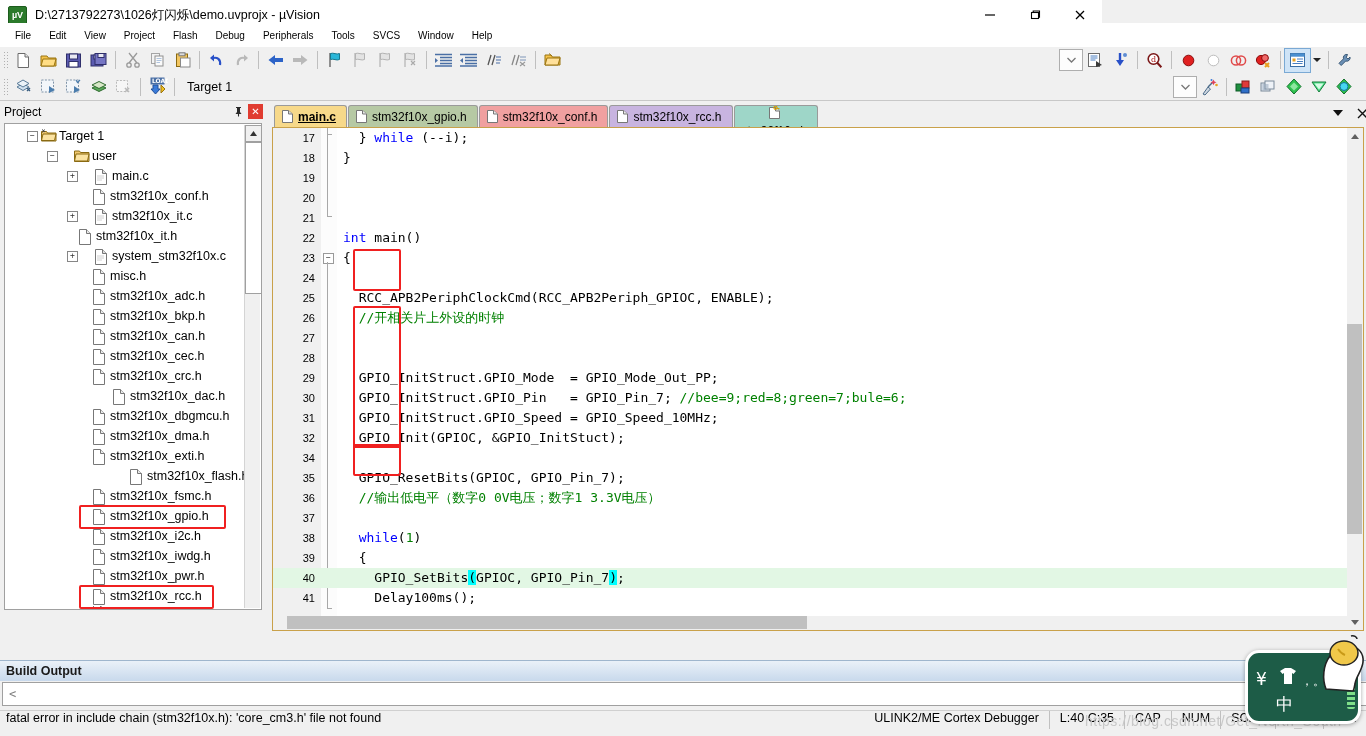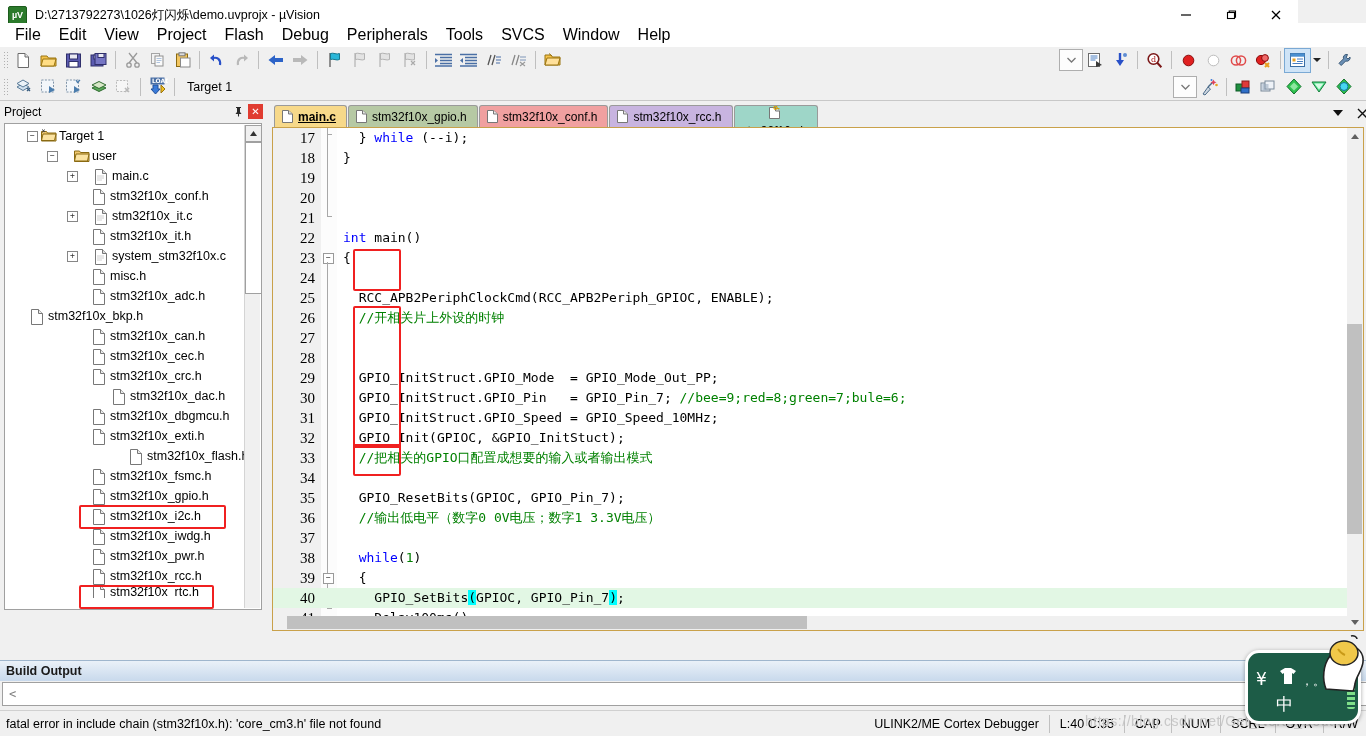--- a/index.html
+++ b/index.html
@@ -5,34 +5,34 @@
   html,body{margin:0;padding:0;}
   body{
     width:1366px;height:736px;overflow:hidden;
     font-family:"Liberation Sans","DejaVu Sans",sans-serif;
     font-size:12px;color:#000;background:#f0f0f0;
     -webkit-font-smoothing:none;
   }
   .app{position:relative;width:1366px;height:736px;background:#f0f0f0;}
 
   
-  .titlebar{position:absolute;left:0;top:0;width:1298px;height:30px;background:#fff;}
+  .titlebar{position:absolute;left:0;top:0;width:1102px;height:30px;background:#fff;}
   .title-left{position:absolute;left:8px;top:0;height:30px;display:flex;align-items:center;gap:8px;}
   .app-icon{width:17px;height:17px;background:#2b7a2b;border:1px solid #1c5c1c;border-radius:2px;
     color:#fff;font-size:9px;font-weight:bold;display:flex;align-items:center;justify-content:center;
     font-family:"Liberation Sans",sans-serif;line-height:1;}
   .title-text{font-size:12.5px;color:#000;white-space:nowrap;}
   .winbtns{position:absolute;right:0;top:0;height:30px;display:flex;}
   .winbtn{width:45px;height:30px;display:flex;align-items:center;justify-content:center;
     font-size:13px;color:#000;}
 
   
   .menubar{position:absolute;left:0;top:23px;width:1366px;height:24px;background:#fff;
     display:flex;align-items:center;padding-left:6px;}
-  .menu-item{padding:3px 9px;font-size:16px;color:#000;white-space:nowrap;}
+  .menu-item{padding:3px 9px;font-size:10px;color:#000;white-space:nowrap;}
 
   
   .toolbar{position:absolute;left:0;width:1366px;background:#f0f0f0;
     display:flex;align-items:center;}
   .tb1{top:47px;height:26px;}
   .tb2{top:73px;height:27px;border-bottom:1px solid #c8c8c8;}
   .grip{width:7px;height:20px;margin:0 2px;
     background-image:radial-gradient(#b0b0b0 40%,transparent 41%);
     background-size:3px 3px;background-position:1px 1px;}
   .tbtn{width:25px;height:23px;display:flex;align-items:center;justify-content:center;position:relative;}
@@ -87,21 +87,21 @@
   .tbr{width:16px;height:16px;display:flex;align-items:center;justify-content:center;font-size:11px;}
 
   .codearea{position:absolute;left:4px;top:24px;width:1090px;height:502px;
     background:#fff;border:1px solid #c9a14a;overflow:hidden;}
   .gutter{position:absolute;left:0;top:0;width:48px;height:100%;background:#f0f0f0;}
   .foldcol{position:absolute;left:48px;top:0;width:16px;height:100%;background:#fcfcfc;}
   .codeinner{position:absolute;left:0;top:0;right:16px;bottom:14px;overflow:hidden;}
   .crow{height:20px;position:relative;white-space:pre;
     font-family:"DejaVu Sans Mono","Liberation Mono",monospace;font-size:13px;line-height:20px;}
   .lnum{position:absolute;left:0;top:0;width:42px;text-align:right;color:#000;
-    font-family:Liberation Serif, serif;font-size:15px;}
+    font-family:Liberation Sans, sans-serif;font-size:11px;}
   .ctext{position:absolute;left:70px;top:0;}
   .kw{color:#0000ff;}
   .cm{color:#008000;}
   .num{color:#008000;}
   .sel{background:#00ffff;}
   .hl{background:#e2f7e4;}
   .codevs{position:absolute;right:0;top:0;width:16px;bottom:0;background:#f0f0f0;}
   .cvthumb{position:absolute;left:0;top:196px;width:15px;height:210px;background:#c0c0c0;}
   .cvbtn{width:16px;height:16px;display:flex;align-items:center;justify-content:center;font-size:8px;color:#505050;}
   .codehs{position:absolute;left:0;right:16px;bottom:0;height:14px;background:#f0f0f0;}
@@ -116,21 +116,21 @@
   .buildpanel{position:absolute;left:0;top:660px;width:1366px;height:50px;background:#f0f0f0;}
   .build-hdr{position:absolute;left:0;top:0;width:1366px;height:20px;
     background:linear-gradient(#eaf1f8,#c8d9ec);display:flex;align-items:center;padding-left:6px;
     font-size:12.5px;font-weight:bold;color:#1a1a1a;border-top:1px solid #9fb6cd;}
   .build-body{position:absolute;left:2px;top:22px;width:1360px;height:22px;background:#fff;
     border:1px solid #a0a0a0;display:flex;align-items:center;padding-left:6px;
     font-family:"DejaVu Sans Mono",monospace;font-size:12px;color:#808080;}
 
   
   .statusbar{position:absolute;left:0;top:710px;width:1366px;height:26px;background:#f0f0f0;
-    display:flex;align-items:center;border-top:1px solid #d0d0d0;}
+    display:flex;align-items:flex-start;border-top:1px solid #d0d0d0;}
   .status-msg{padding-left:6px;font-size:12.5px;color:#000;flex:0 0 auto;}
   .st-sep{width:1px;height:18px;background:#c0c0c0;margin:0 10px;}
   .st-cell{font-size:12.5px;color:#000;}
   .watermark{position:absolute;left:1085px;top:708px;width:230px;height:26px;
     font-size:14px;color:#c8c8c8;letter-spacing:.5px;white-space:nowrap;line-height:26px;
     font-family:"Liberation Sans",sans-serif;}
 
   
   .ime{position:absolute;left:1245px;top:650px;width:110px;height:68px;background:#1d5c47;
     border:3px solid #fff;border-radius:14px;box-shadow:0 1px 4px rgba(0,0,0,.35);overflow:visible;}
@@ -594,21 +594,21 @@
           <span class="ficon">
             <svg width="14" height="16" viewBox="0 0 14 16">
                 <path d="M1.5 0.5h7L12.5 4.5v11h-11z" fill="#fff" stroke="#777"></path>
                 <path d="M8.5 0.5v4h4" fill="#dcdcdc" stroke="#777"></path>
                 <path d="M3 7h7M3 9h7M3 11h5" stroke="#d0d0d0"></path>
               </svg>
           </span>
           <span class="tlabel">stm32f10x_it.c</span>
         </div>
 
-        <div class="trow" style="padding-left:62px">
+        <div class="trow" style="padding-left:48px">
           <span class="exp-sp"></span>
           <span class="dots"></span>
           <span class="ficon">
             <svg width="14" height="16" viewBox="0 0 14 16">
                 <path d="M1.5 0.5h7L12.5 4.5v11h-11z" fill="#fff" stroke="#777"></path>
                 <path d="M8.5 0.5v4h4" fill="#eaeaea" stroke="#777"></path>
               </svg>
           </span>
           <span class="tlabel">stm32f10x_it.h</span>
         </div>
@@ -643,21 +643,21 @@
           <span class="dots"></span>
           <span class="ficon">
             <svg width="14" height="16" viewBox="0 0 14 16">
                 <path d="M1.5 0.5h7L12.5 4.5v11h-11z" fill="#fff" stroke="#777"></path>
                 <path d="M8.5 0.5v4h4" fill="#eaeaea" stroke="#777"></path>
               </svg>
           </span>
           <span class="tlabel">stm32f10x_adc.h</span>
         </div>
 
-        <div class="trow" style="">
+        <div class="trow" style="padding-left:62px">
           <span class="exp-sp"></span>
           <span class="dots"></span>
           <span class="ficon">
             <svg width="14" height="16" viewBox="0 0 14 16">
                 <path d="M1.5 0.5h7L12.5 4.5v11h-11z" fill="#fff" stroke="#777"></path>
                 <path d="M8.5 0.5v4h4" fill="#eaeaea" stroke="#777"></path>
               </svg>
           </span>
           <span class="tlabel">stm32f10x_bkp.h</span>
         </div>
@@ -715,20 +715,31 @@
           <span class="dots"></span>
           <span class="ficon">
             <svg width="14" height="16" viewBox="0 0 14 16">
                 <path d="M1.5 0.5h7L12.5 4.5v11h-11z" fill="#fff" stroke="#777"></path>
                 <path d="M8.5 0.5v4h4" fill="#eaeaea" stroke="#777"></path>
               </svg>
           </span>
           <span class="tlabel">stm32f10x_dbgmcu.h</span>
         </div>
 
+        <div class="trow" style="padding-left:62px">
+          <span class="exp-sp"></span>
+          <span class="dots"></span>
+          <span class="ficon">
+            <svg width="14" height="16" viewBox="0 0 14 16">
+                <path d="M1.5 0.5h7L12.5 4.5v11h-11z" fill="#fff" stroke="#777"></path>
+                <path d="M8.5 0.5v4h4" fill="#eaeaea" stroke="#777"></path>
+              </svg>
+          </span>
+          <span class="tlabel">stm32f10x_dma.h</span>
+        </div>
 
         <div class="trow" style="padding-left:62px">
           <span class="exp-sp"></span>
           <span class="dots"></span>
           <span class="ficon">
             <svg width="14" height="16" viewBox="0 0 14 16">
                 <path d="M1.5 0.5h7L12.5 4.5v11h-11z" fill="#fff" stroke="#777"></path>
                 <path d="M8.5 0.5v4h4" fill="#eaeaea" stroke="#777"></path>
               </svg>
           </span>
@@ -1002,24 +1013,20 @@
           <span class="lnum">30</span>
           <span class="ctext"><span>  GPIO_InitStruct.GPIO_Pin   = GPIO_Pin_7; </span><span class="cm">//bee=9;red=8;green=7;bule=6;</span></span>
         </div>
         <div class="crow">
           <span class="lnum">31</span>
           <span class="ctext">  GPIO_InitStruct.GPIO_Speed = GPIO_Speed_10MHz;</span>
         </div>
         <div class="crow">
           <span class="lnum">32</span>
           <span class="ctext">  GPIO_Init(GPIOC, &amp;GPIO_InitStuct);</span>
-        </div>
-        <div class="crow">
-          <span class="lnum">33</span>
-          <span class="ctext cm">  //把相关的GPIO口配置成想要的输入或者输出模式</span>
         </div>
         <div class="crow">
           <span class="lnum">34</span>
           <span class="ctext"></span>
         </div>
         <div class="crow">
           <span class="lnum">35</span>
           <span class="ctext">  GPIO_ResetBits(GPIOC, GPIO_Pin_7);</span>
         </div>
         <div class="crow">

